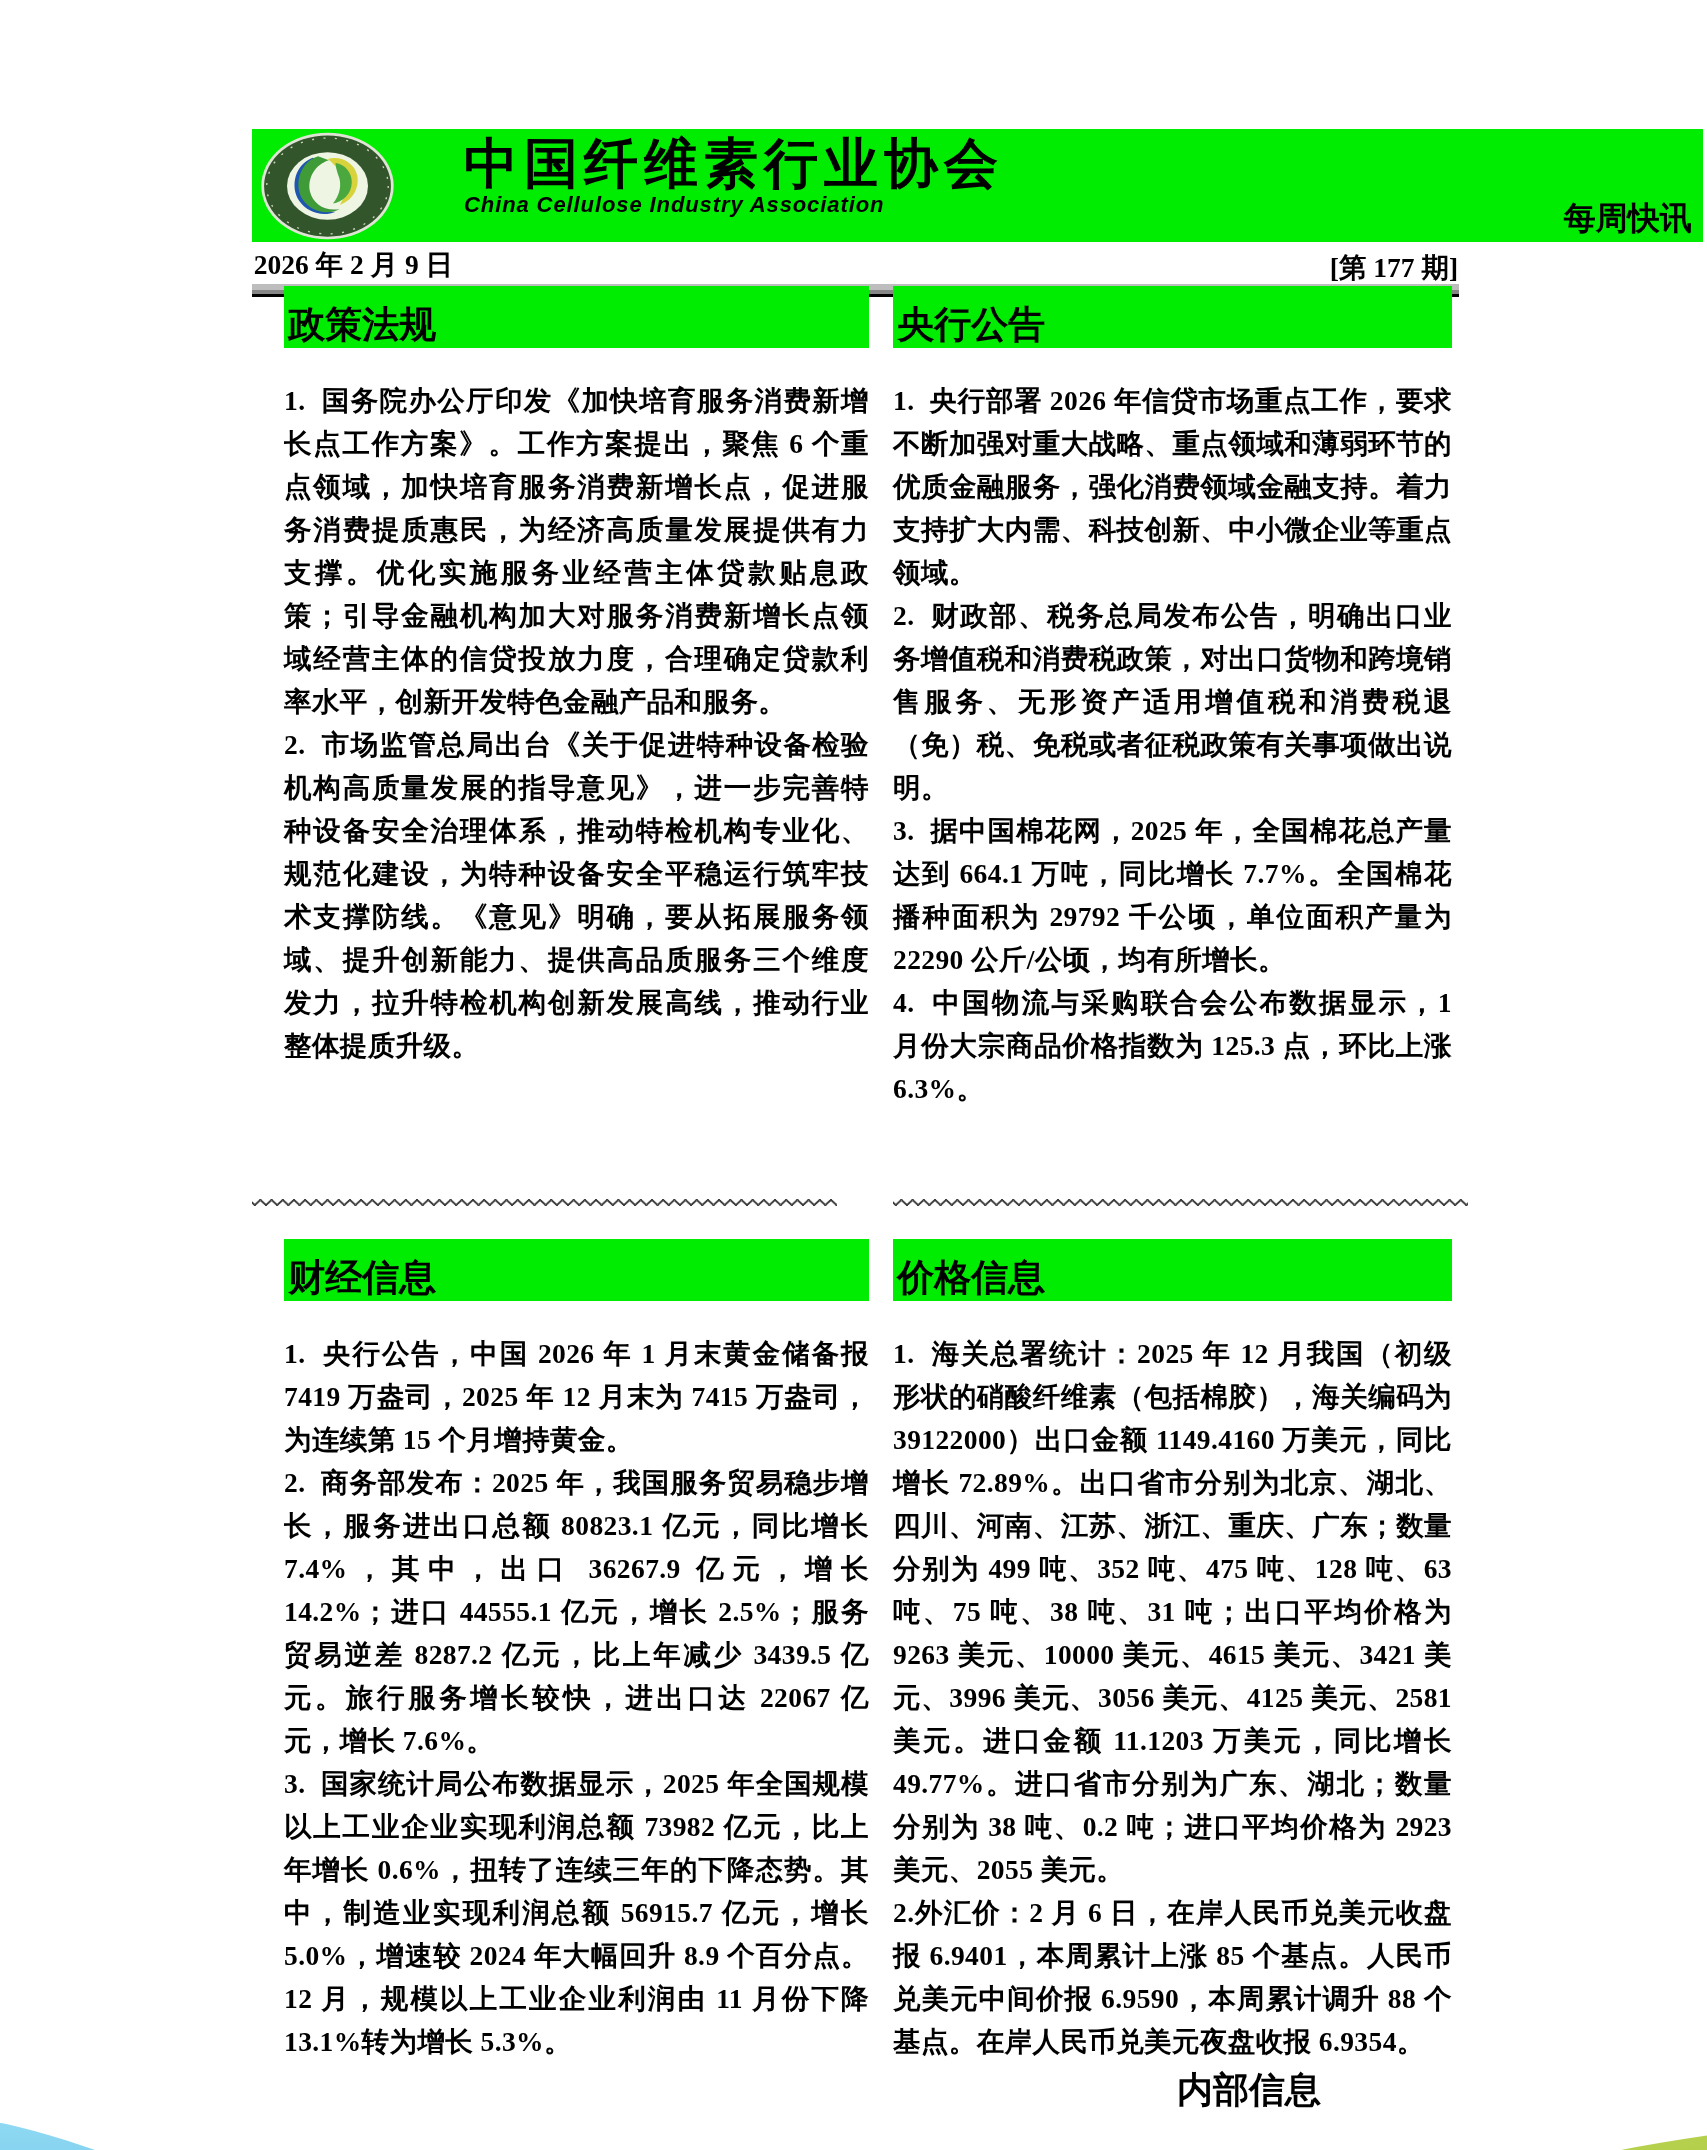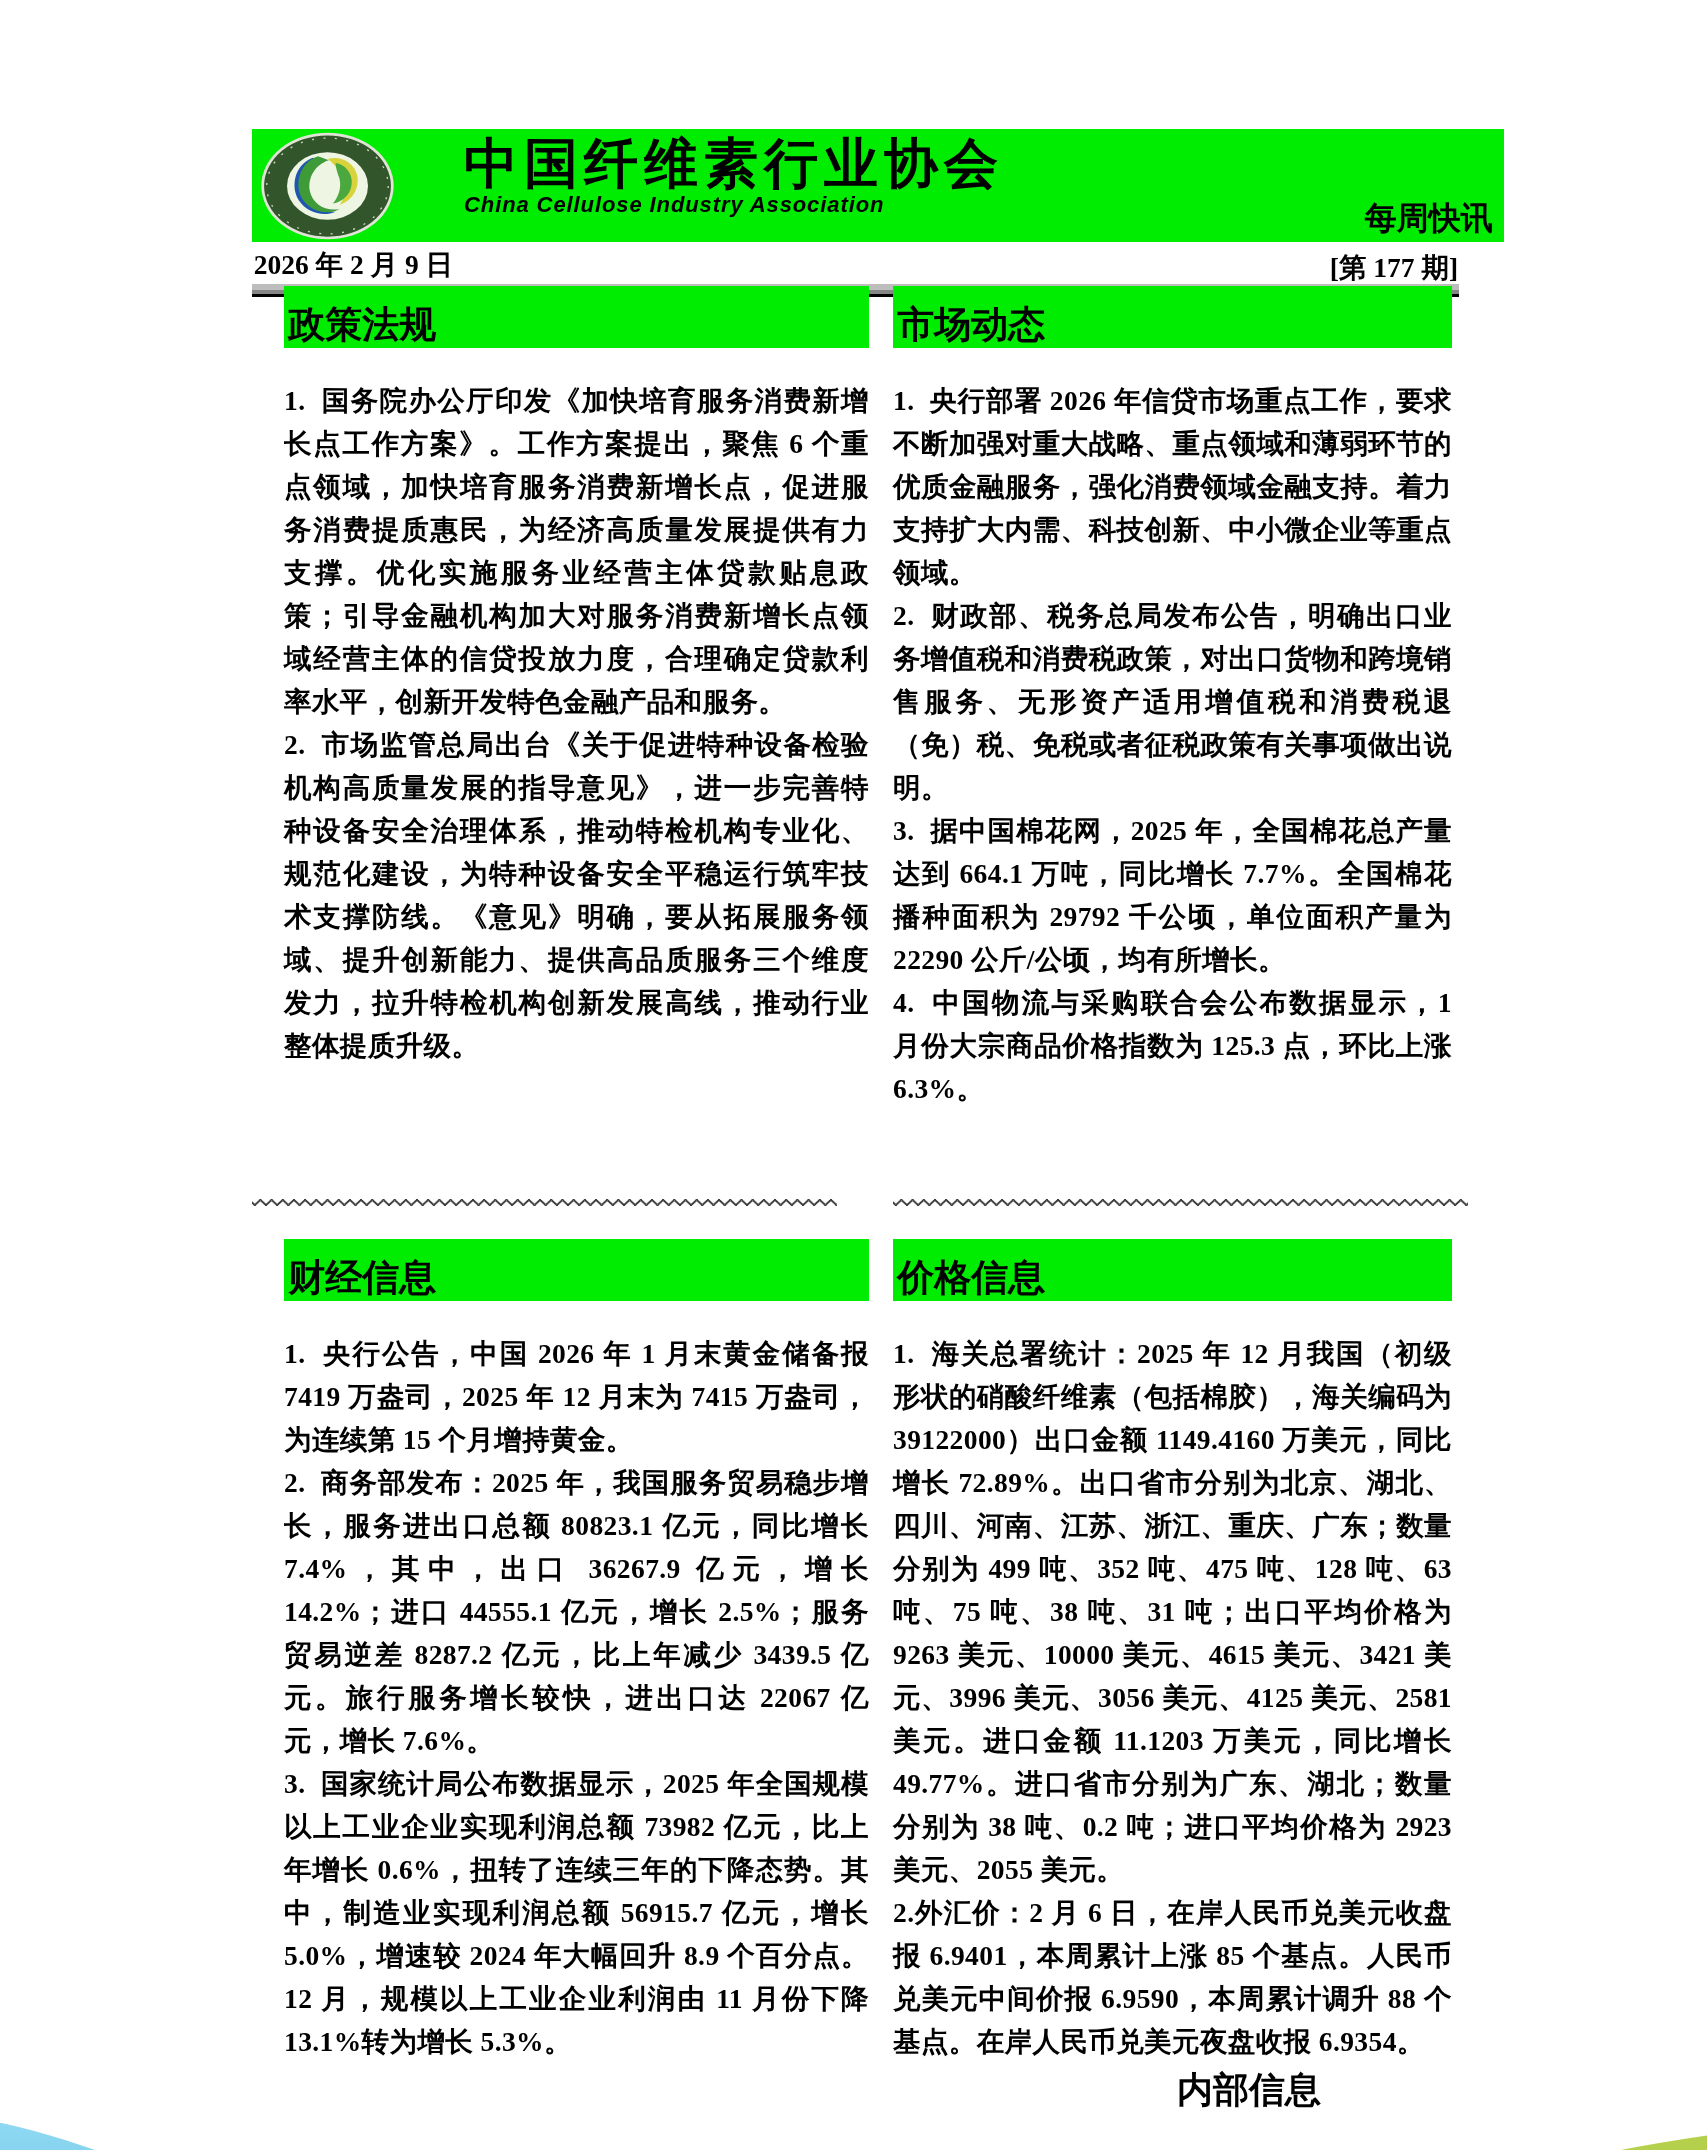--- a/index.html
+++ b/index.html
@@ -1,19 +1,19 @@
 <!DOCTYPE html>
 <html style="font-size:6.9px"><head>
 <meta charset="utf-8">
 <style>
   html,body{margin:0;padding:0;background:#fff;}
   .page{position:relative;width:1707px;height:2414px;background:#fff;overflow:hidden;
         font-family:"Liberation Serif",serif;color:#000;}
   
-  .banner{position:absolute;left:252px;top:129px;width:1207px;height:113px;background:#00ec00;padding-left:45px;}
+  .banner{position:absolute;left:252px;top:129px;width:1451px;height:113px;background:#00ec00;}
   .logo{position:absolute;left:6.9px;top:2.6px;width:137px;height:108px;}
   .org{position:absolute;left:212px;top:6.9px;}
   .org-cn{font-family:"Liberation Sans",sans-serif;font-weight:bold;font-size:54px;
           line-height:55px;letter-spacing:6px;white-space:nowrap;}
   .org-en{font-family:"Liberation Sans",sans-serif;font-weight:bold;font-style:italic;
           font-size:22px;line-height:28px;letter-spacing:0.9px;white-space:nowrap;}
   .bulletin{position:absolute;right:11.2px;bottom:0.9px;font-weight:bold;font-size:32px;
             line-height:46px;white-space:nowrap;}
   
   .dateline{position:absolute;left:252px;top:247px;width:1207px;height:34px;}
@@ -114,21 +114,21 @@
         <span>政策法规</span>
       </div>
       <div class="sec-body">
         <p>1.&nbsp;&nbsp;国务院办公厅印发《加快培育服务消费新增长点工作方案》。工作方案提出，聚焦 6 个重点领域，加快培育服务消费新增长点，促进服务消费提质惠民，为经济高质量发展提供有力支撑。优化实施服务业经营主体贷款贴息政策；引导金融机构加大对服务消费新增长点领域经营主体的信贷投放力度，合理确定贷款利率水平，创新开发特色金融产品和服务。</p>
         <p>2.&nbsp;&nbsp;市场监管总局出台《关于促进特种设备检验机构高质量发展的指导意见》，进一步完善特种设备安全治理体系，推动特检机构专业化、规范化建设，为特种设备安全平稳运行筑牢技术支撑防线。《意见》明确，要从拓展服务领域、提升创新能力、提供高品质服务三个维度发力，拉升特检机构创新发展高线，推动行业整体提质升级。</p>
       </div>
     </section>
 
     <section class="col col-r row1">
       <div class="sec-head">
-        <span>市场动态</span>
+        <span>央行公告</span>
       </div>
       <div class="sec-body">
         <p>1.&nbsp;&nbsp;央行部署 2026 年信贷市场重点工作，要求不断加强对重大战略、重点领域和薄弱环节的优质金融服务，强化消费领域金融支持。着力支持扩大内需、科技创新、中小微企业等重点领域。</p>
         <p>2.&nbsp;&nbsp;财政部、税务总局发布公告，明确出口业务增值税和消费税政策，对出口货物和跨境销售服务、无形资产适用增值税和消费税退（免）税、免税或者征税政策有关事项做出说明。</p>
         <p>3.&nbsp;&nbsp;据中国棉花网，2025 年，全国棉花总产量达到 664.1 万吨，同比增长 7.7%。全国棉花播种面积为 29792 千公顷，单位面积产量为 22290 公斤/公顷，均有所增长。</p>
         <p>4.&nbsp;&nbsp;中国物流与采购联合会公布数据显示，1 月份大宗商品价格指数为 125.3 点，环比上涨 6.3%。</p>
       </div>
     </section>
 
     <div class="zigzag zz-l"></div>

